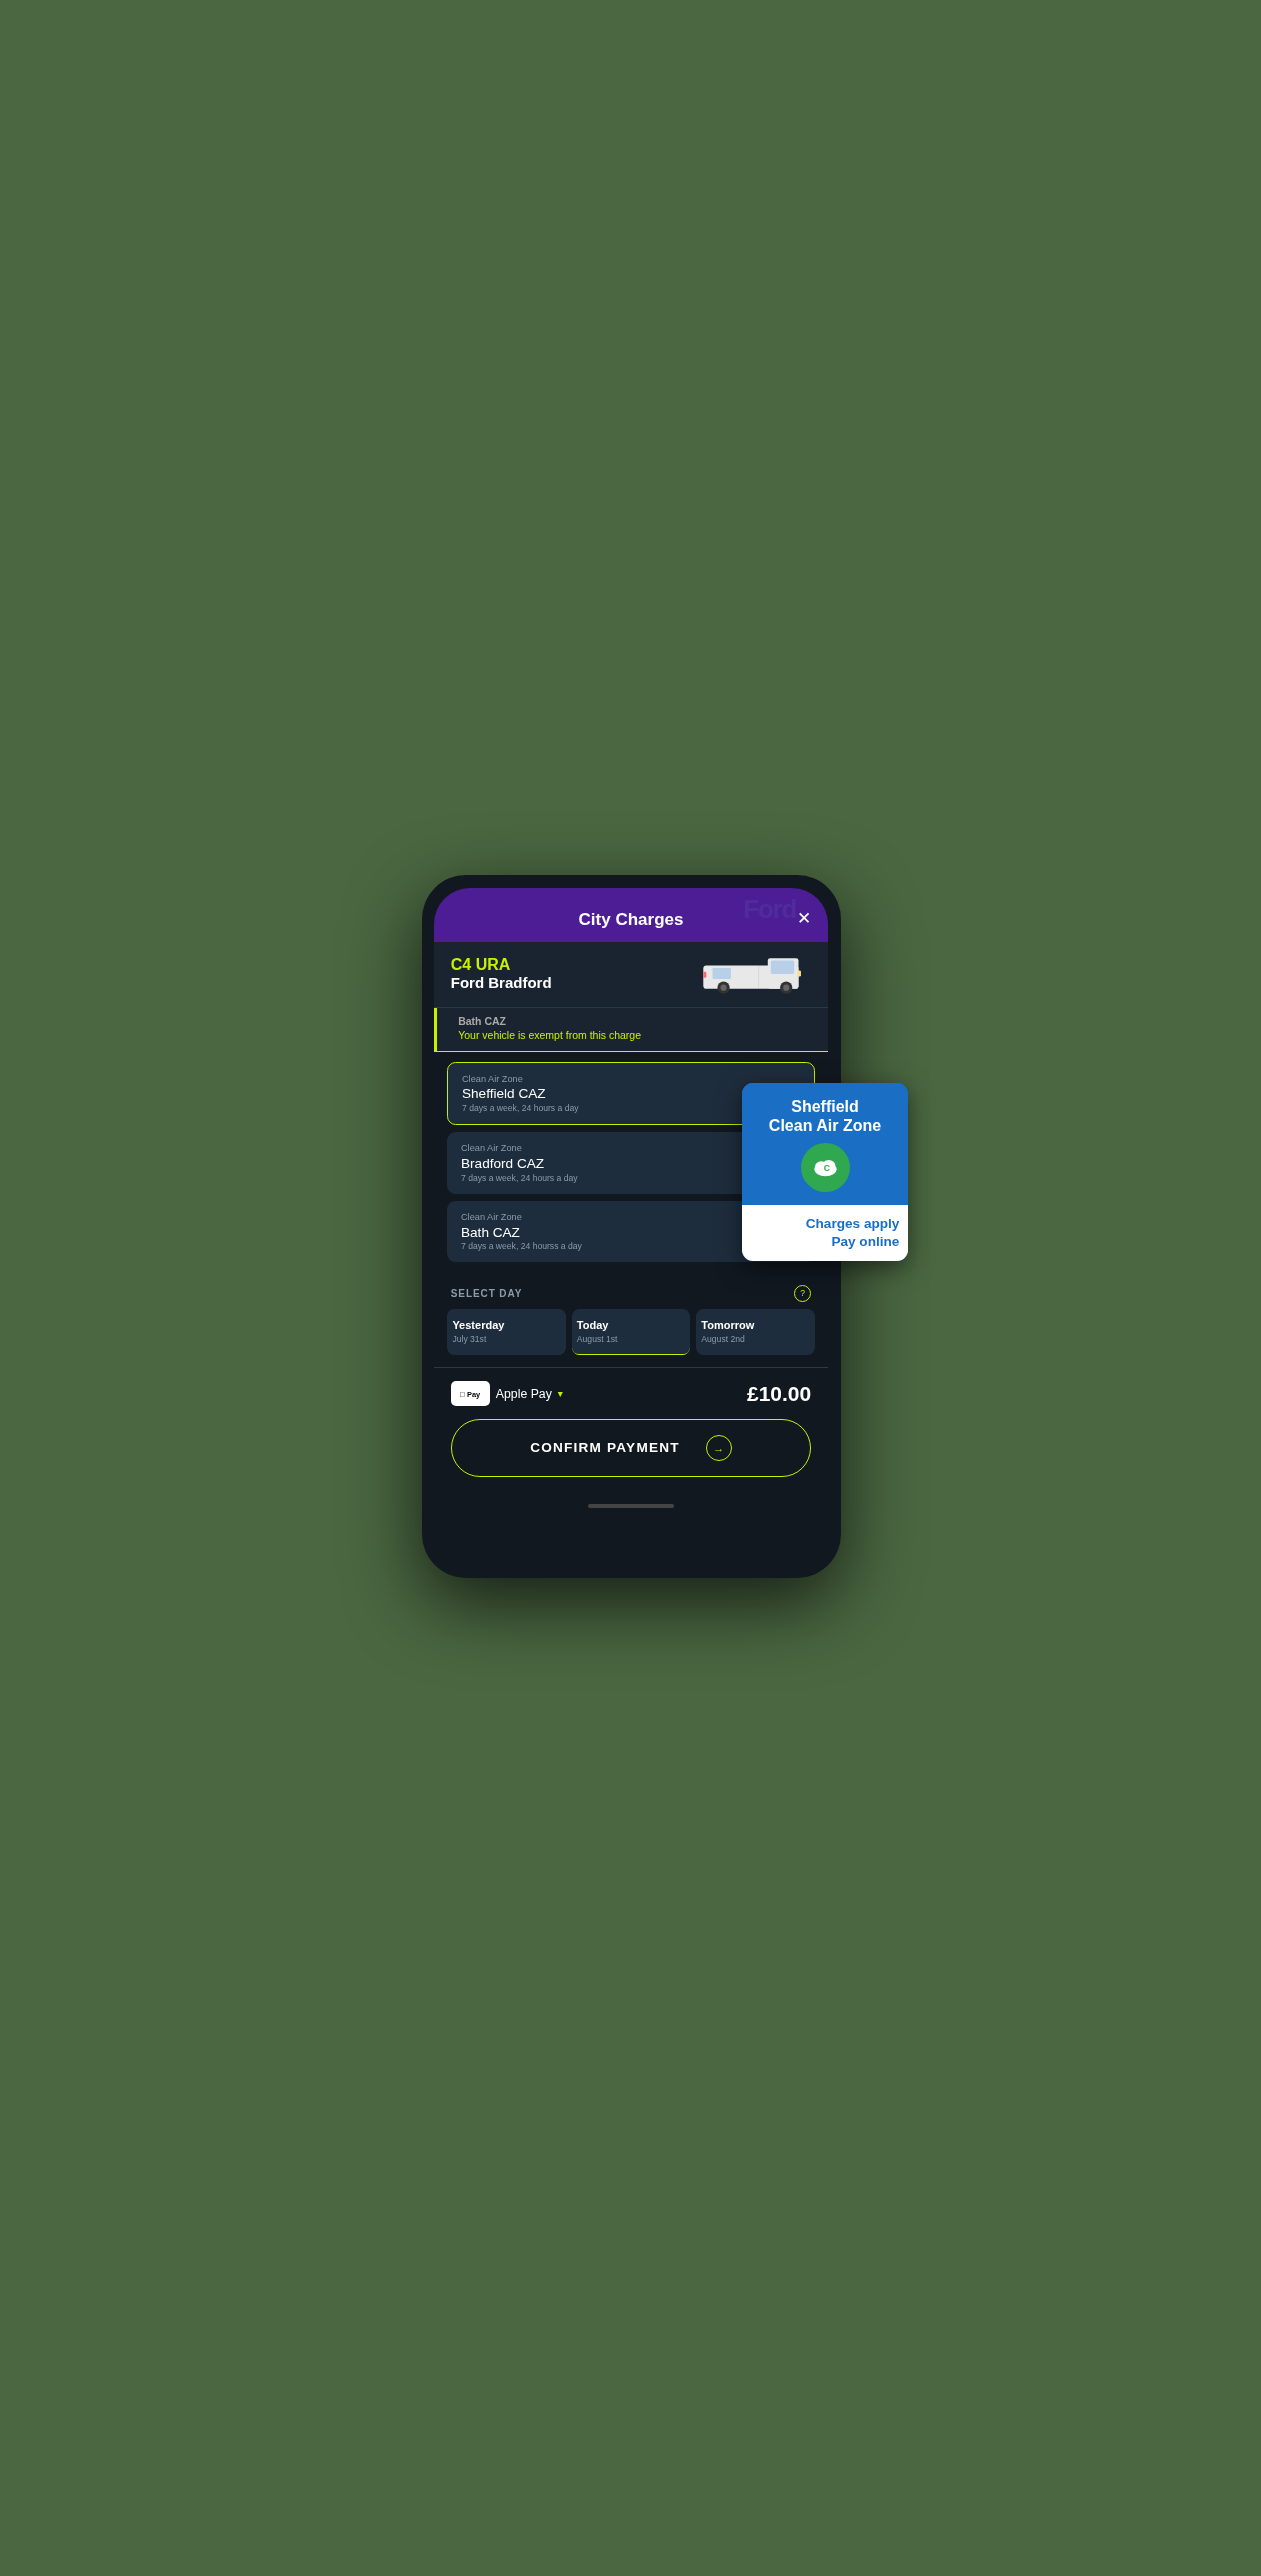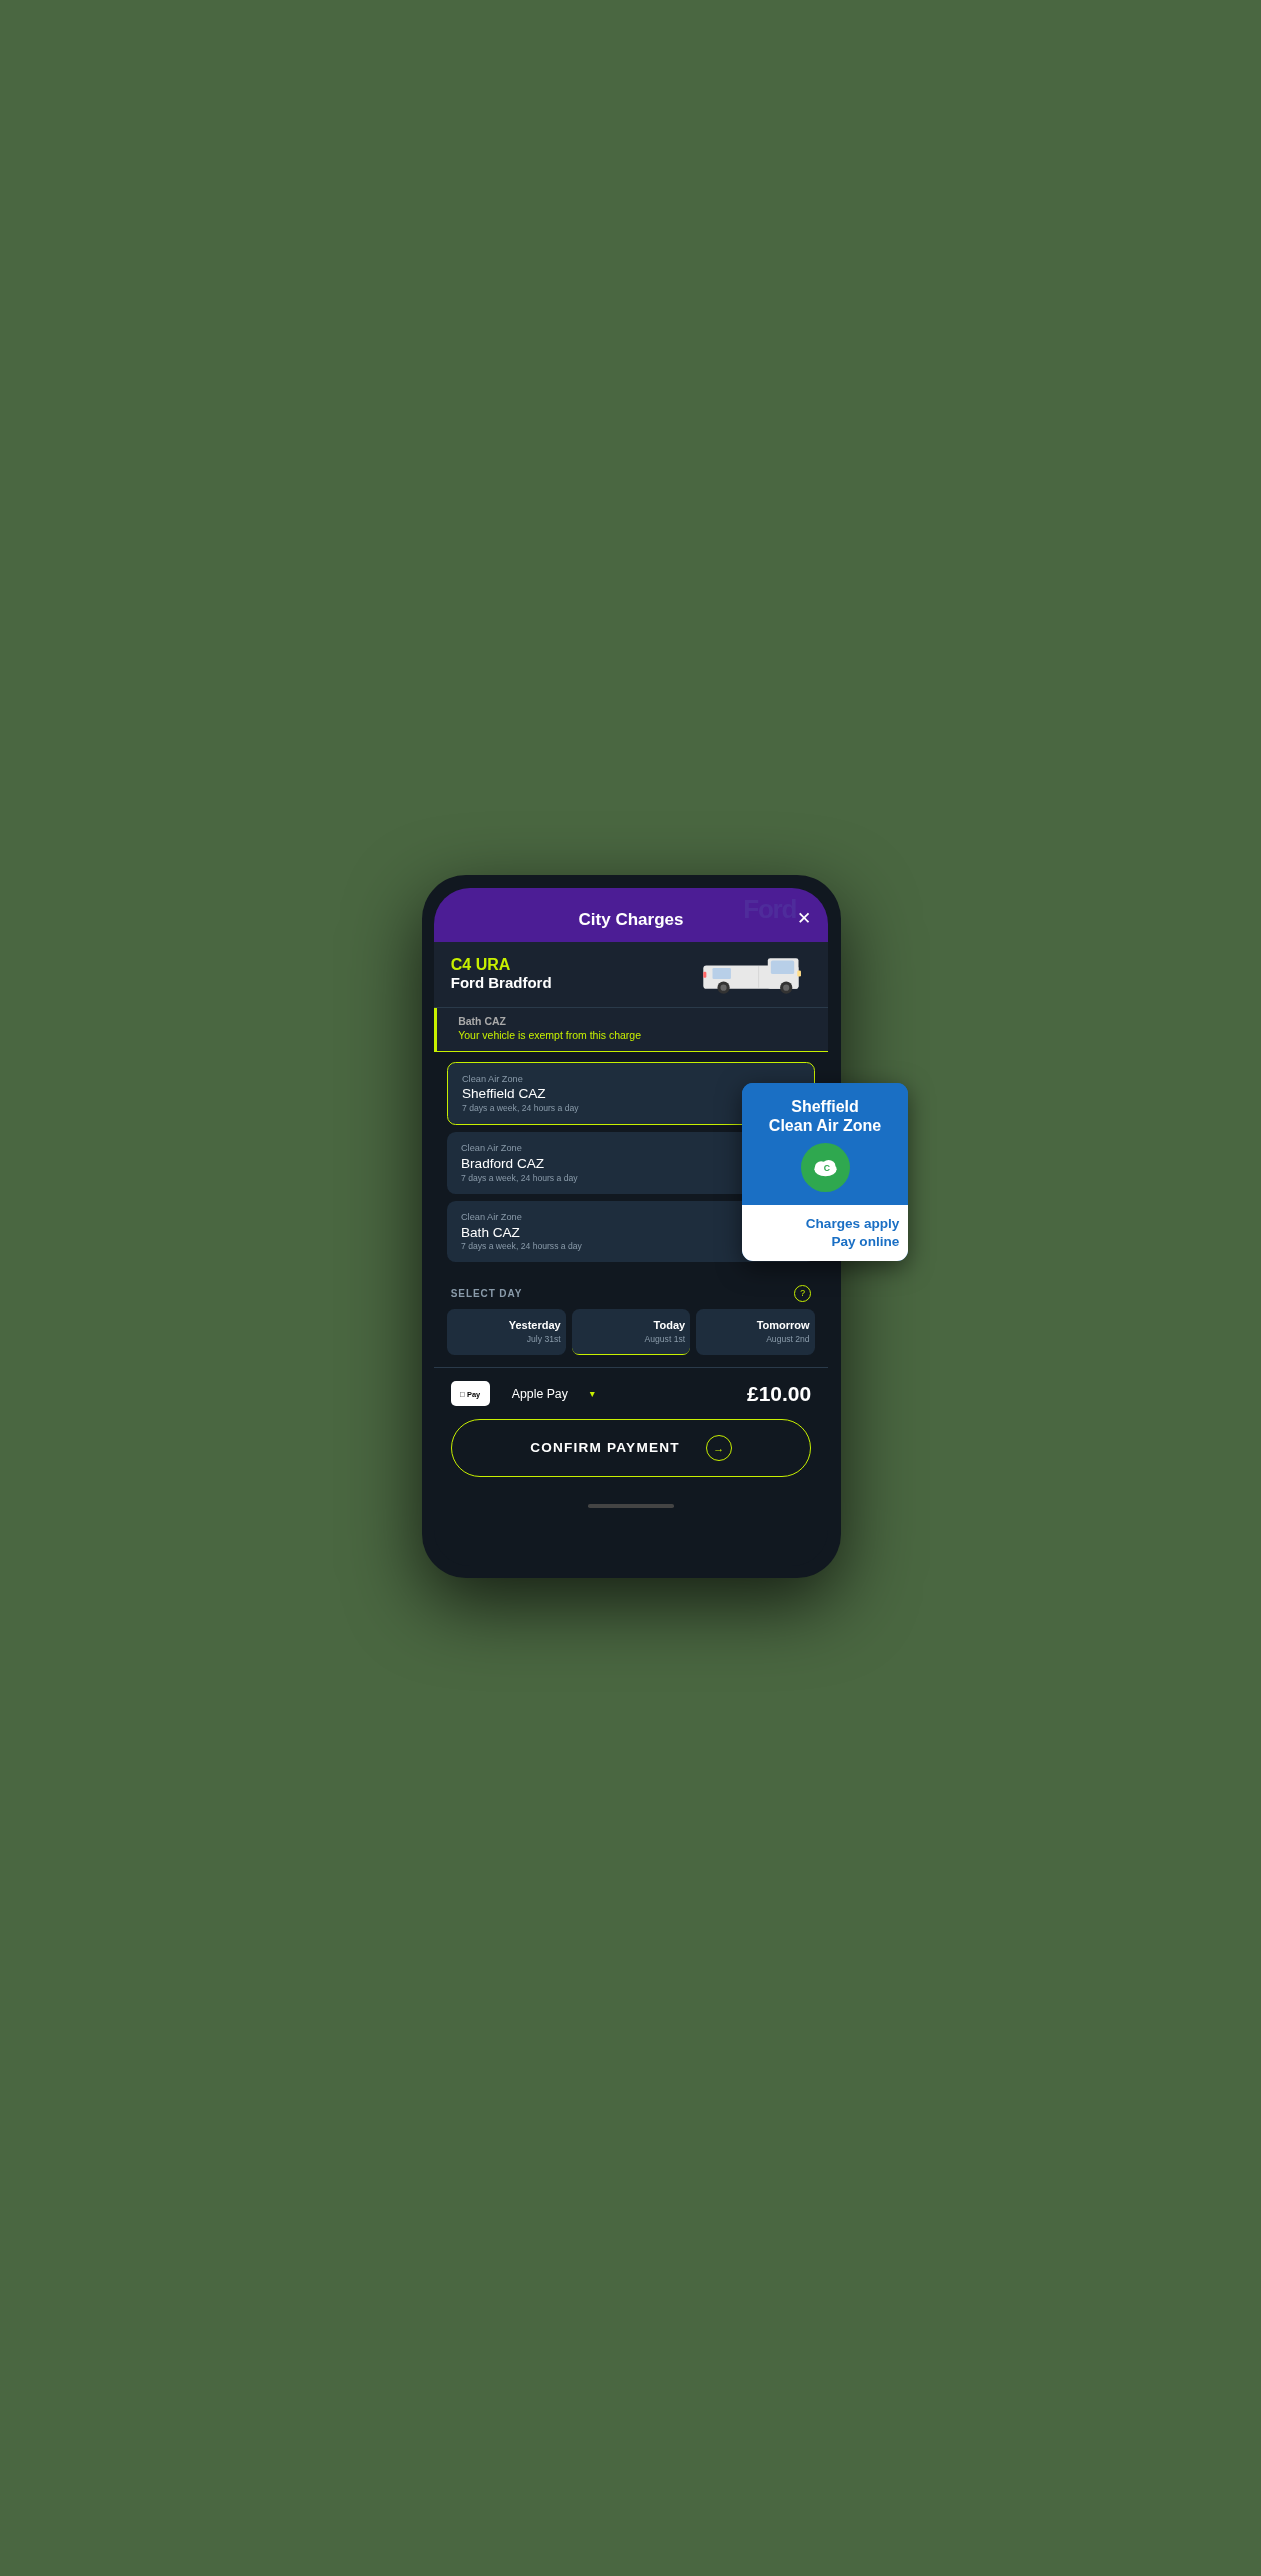--- a/index.html
+++ b/index.html
@@ -185,21 +185,21 @@
     .day-selector {
       display: flex;
       gap: 6.2px;
       padding: 0 13.6px 12.3px;
     }
     .day-btn {
       flex: 1;
       background: #1e2d3d;
       border-radius: 7.4px;
       padding: 10px 5px;
-      text-align: right;
+      text-align: left;
       cursor: pointer;
     }
     .day-btn.selected {
       border-bottom: 1.8px solid #c8f000;
     }
     .day-name {
       color: #fff;
       font-size: 11px;
       font-weight: 700;
     }
@@ -216,21 +216,21 @@
     }
     .payment-method-row {
       display: flex;
       align-items: center;
       justify-content: space-between;
       margin-bottom: 12.3px;
     }
     .apple-pay-btn {
       display: flex;
       align-items: center;
-      gap: 22px;
+      gap: 6px;
       cursor: pointer;
     }
     .apple-pay-logo {
       background: #fff;
       border-radius: 5px;
       width: 39px;
       height: 25px;
       display: flex;
       align-items: center;
       justify-content: center;

